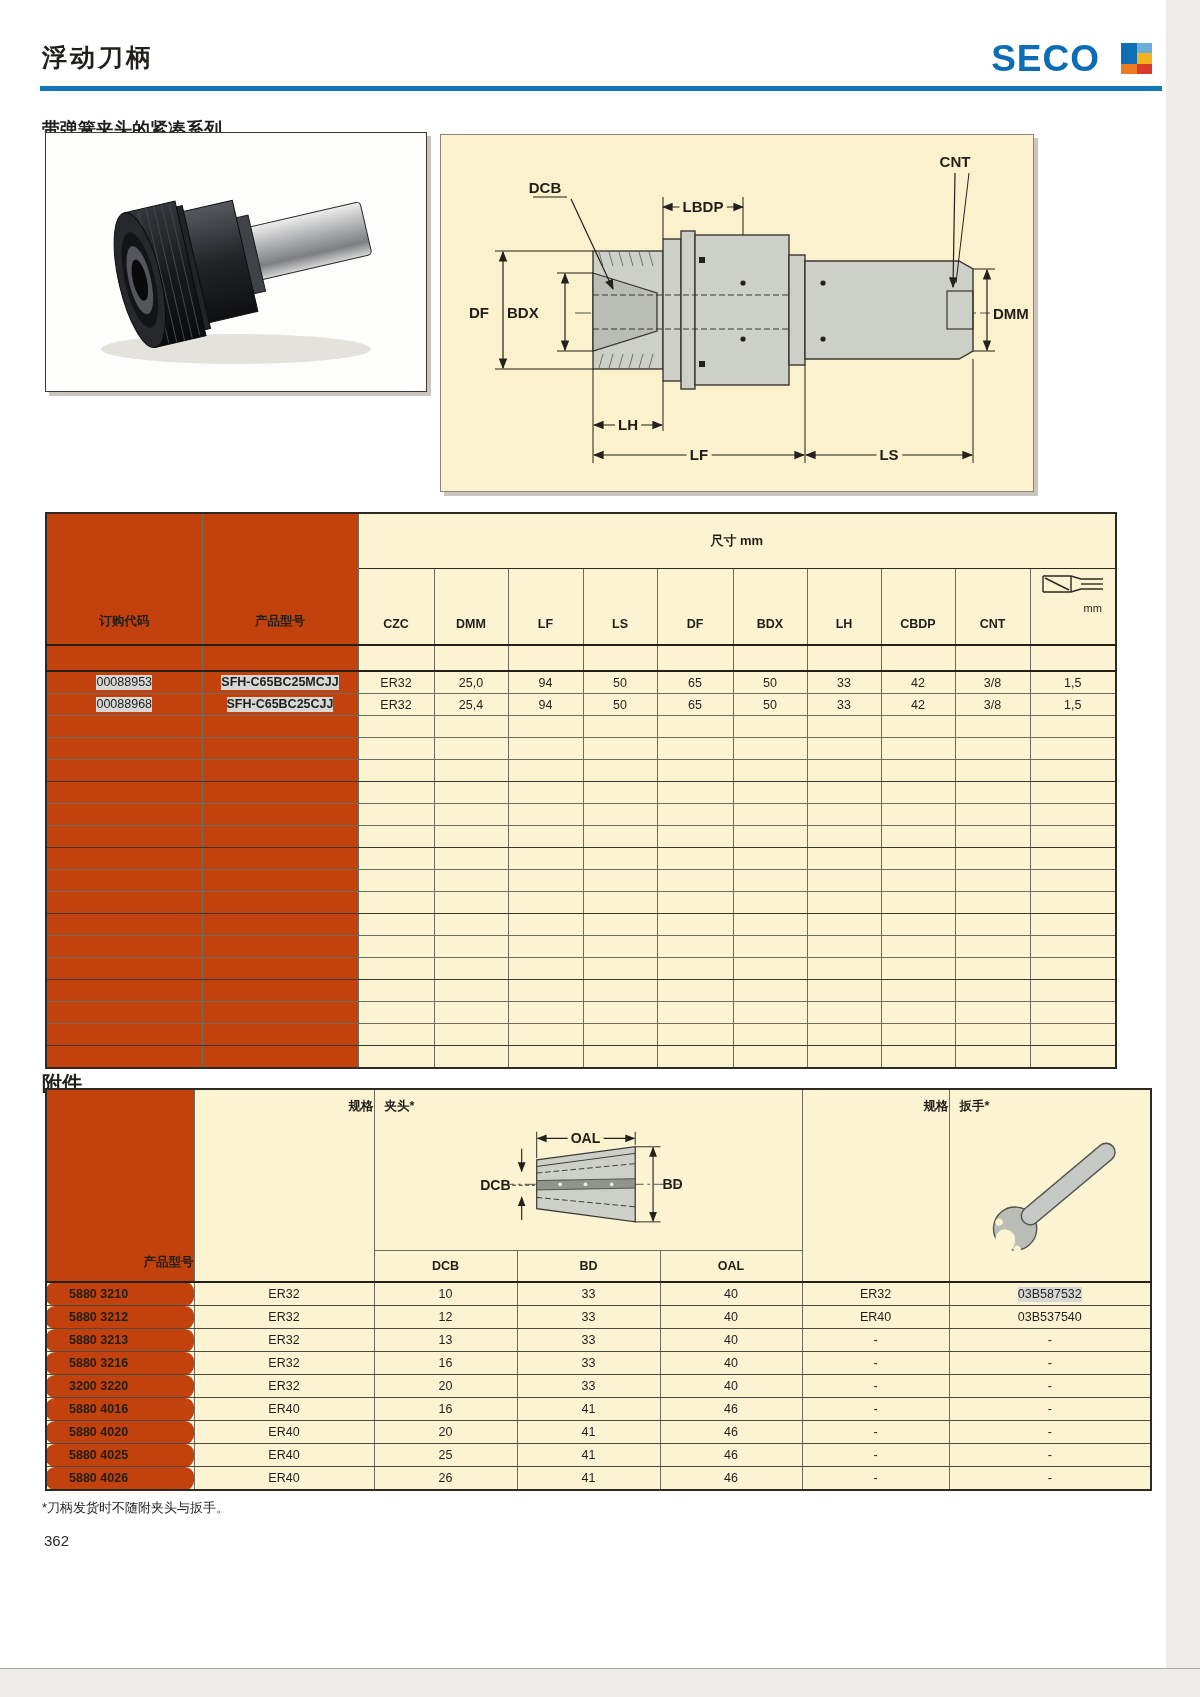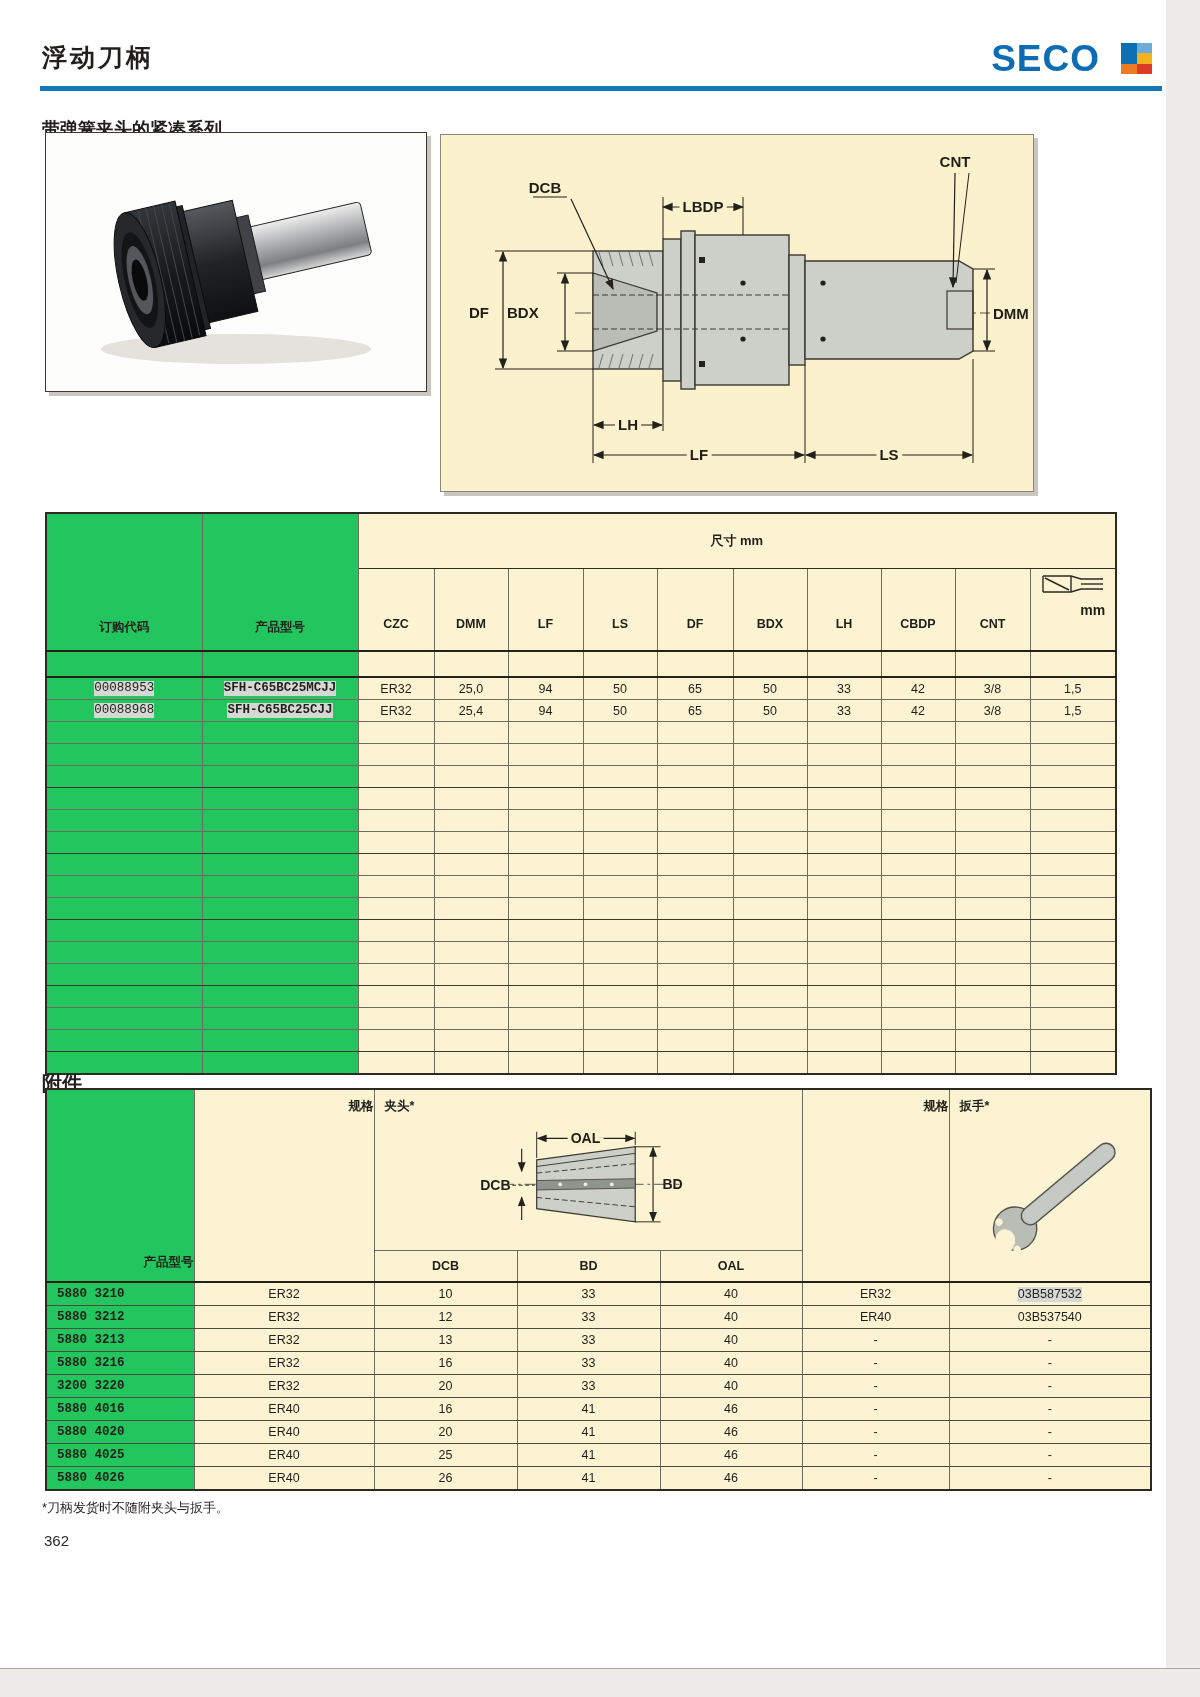--- a/index.html
+++ b/index.html
@@ -19,41 +19,41 @@
 
   .photo-box{position:absolute;left:45px;top:132px;width:380px;height:258px;background:#fff;border:1px solid #3c3a33;box-shadow:4px 4px 0 #c9c6bf;}
   .diagram-box{position:absolute;left:440px;top:134px;width:592px;height:356px;background:#fbf1cd;border:1px solid #8a877a;box-shadow:4px 4px 0 #c9c6bf;}
   .diagram-box svg, .photo-box svg{display:block;}
 
   table{border-collapse:collapse;table-layout:fixed;font-size:12.5px;}
   .main-table{position:absolute;left:45px;top:512px;width:1072px;background:#fcf3d3;border:2px solid #2c2a22;}
   .acc-table{position:absolute;left:45px;top:1088px;width:1105px;background:#fcf3d3;border:2px solid #2c2a22;}
   th,td{border:1px solid #6e6c5f;overflow:hidden;white-space:nowrap;text-align:center;padding:0;}
   th{font-weight:bold;font-size:12.5px;}
-  .peach{background:#22c55e;font-family:Liberation Mono, monospace;}
+  .peach{background:#c2410c;}
   .hb{border-bottom:2.2px solid #23211a !important;}
   .main-table .th-left{vertical-align:bottom;padding-bottom:14px;}
   .main-table .dim-band{height:54px;vertical-align:middle;font-size:13px;border-bottom:1.6px solid #2c2a22;}
-  .main-table .h2 th{height:62px;vertical-align:bottom;padding-bottom:19px;}
+  .main-table .h2 th{height:62px;vertical-align:bottom;padding-bottom:13px;}
   .main-table .hexcol{vertical-align:top !important;padding:3px 0 0 0 !important;}
-  .main-table .hexcol .unit{font-weight:bold;font-size:14px;margin-top:1px;margin-left:40px;}
+  .main-table .hexcol .unit{font-weight:normal;font-size:11px;margin-top:1px;margin-left:40px;}
   .spacer td{height:24px;border-bottom:2.2px solid #23211a;}
   .main-table .data td{height:21px;}
   .erow td{height:21px;}
   .g3 td{border-bottom:1.6px solid #3b392f;}
   .hl{background:#d6d8d6;padding:0 0;display:inline-block;line-height:15px;}
   .bold{font-weight:bold;}
 
   .acc-table .hA th{vertical-align:top;text-align:right;padding:8px 0 0 10px;height:146px;}
   .acc-table .model-head{vertical-align:bottom !important;padding:0 0 10px 10px !important;}
   .acc-table .sub th{height:30px;vertical-align:middle;text-align:center;padding:0;border-top:1.4px solid #34322a;}
   .acc-table .hb2{border-bottom:2px solid #23211a !important;}
   .acc-table .data td{height:22px;}
   .acc-table td{border-bottom:1.2px solid #4e4c42;}
-  .acc-table .model{ text-align:left;padding-left:10px;font-weight:bold;}
+  .acc-table .model{ text-align:left;padding-left:22px;font-weight:bold;border-radius:9px;}
   .collet-head{position:relative;}
   .collet-head .lbl{position:absolute;left:10px;top:8px;}
   .collet-head svg{margin:30px auto 0 auto;display:block;}
   .wrench-head{position:relative;}
   .wrench-head .lbl{position:absolute;left:10px;top:8px;}
   .wrench-head svg{margin:26px auto 0 auto;display:block;}
 
   .accessories-heading{position:absolute;left:42px;top:1050px;font-size:20px;font-weight:bold;}
   .footnote{position:absolute;left:42px;top:1486px;font-size:13px;}
   .pageno{position:absolute;left:44px;top:1532px;font-size:15px;color:#2a2a28;}

